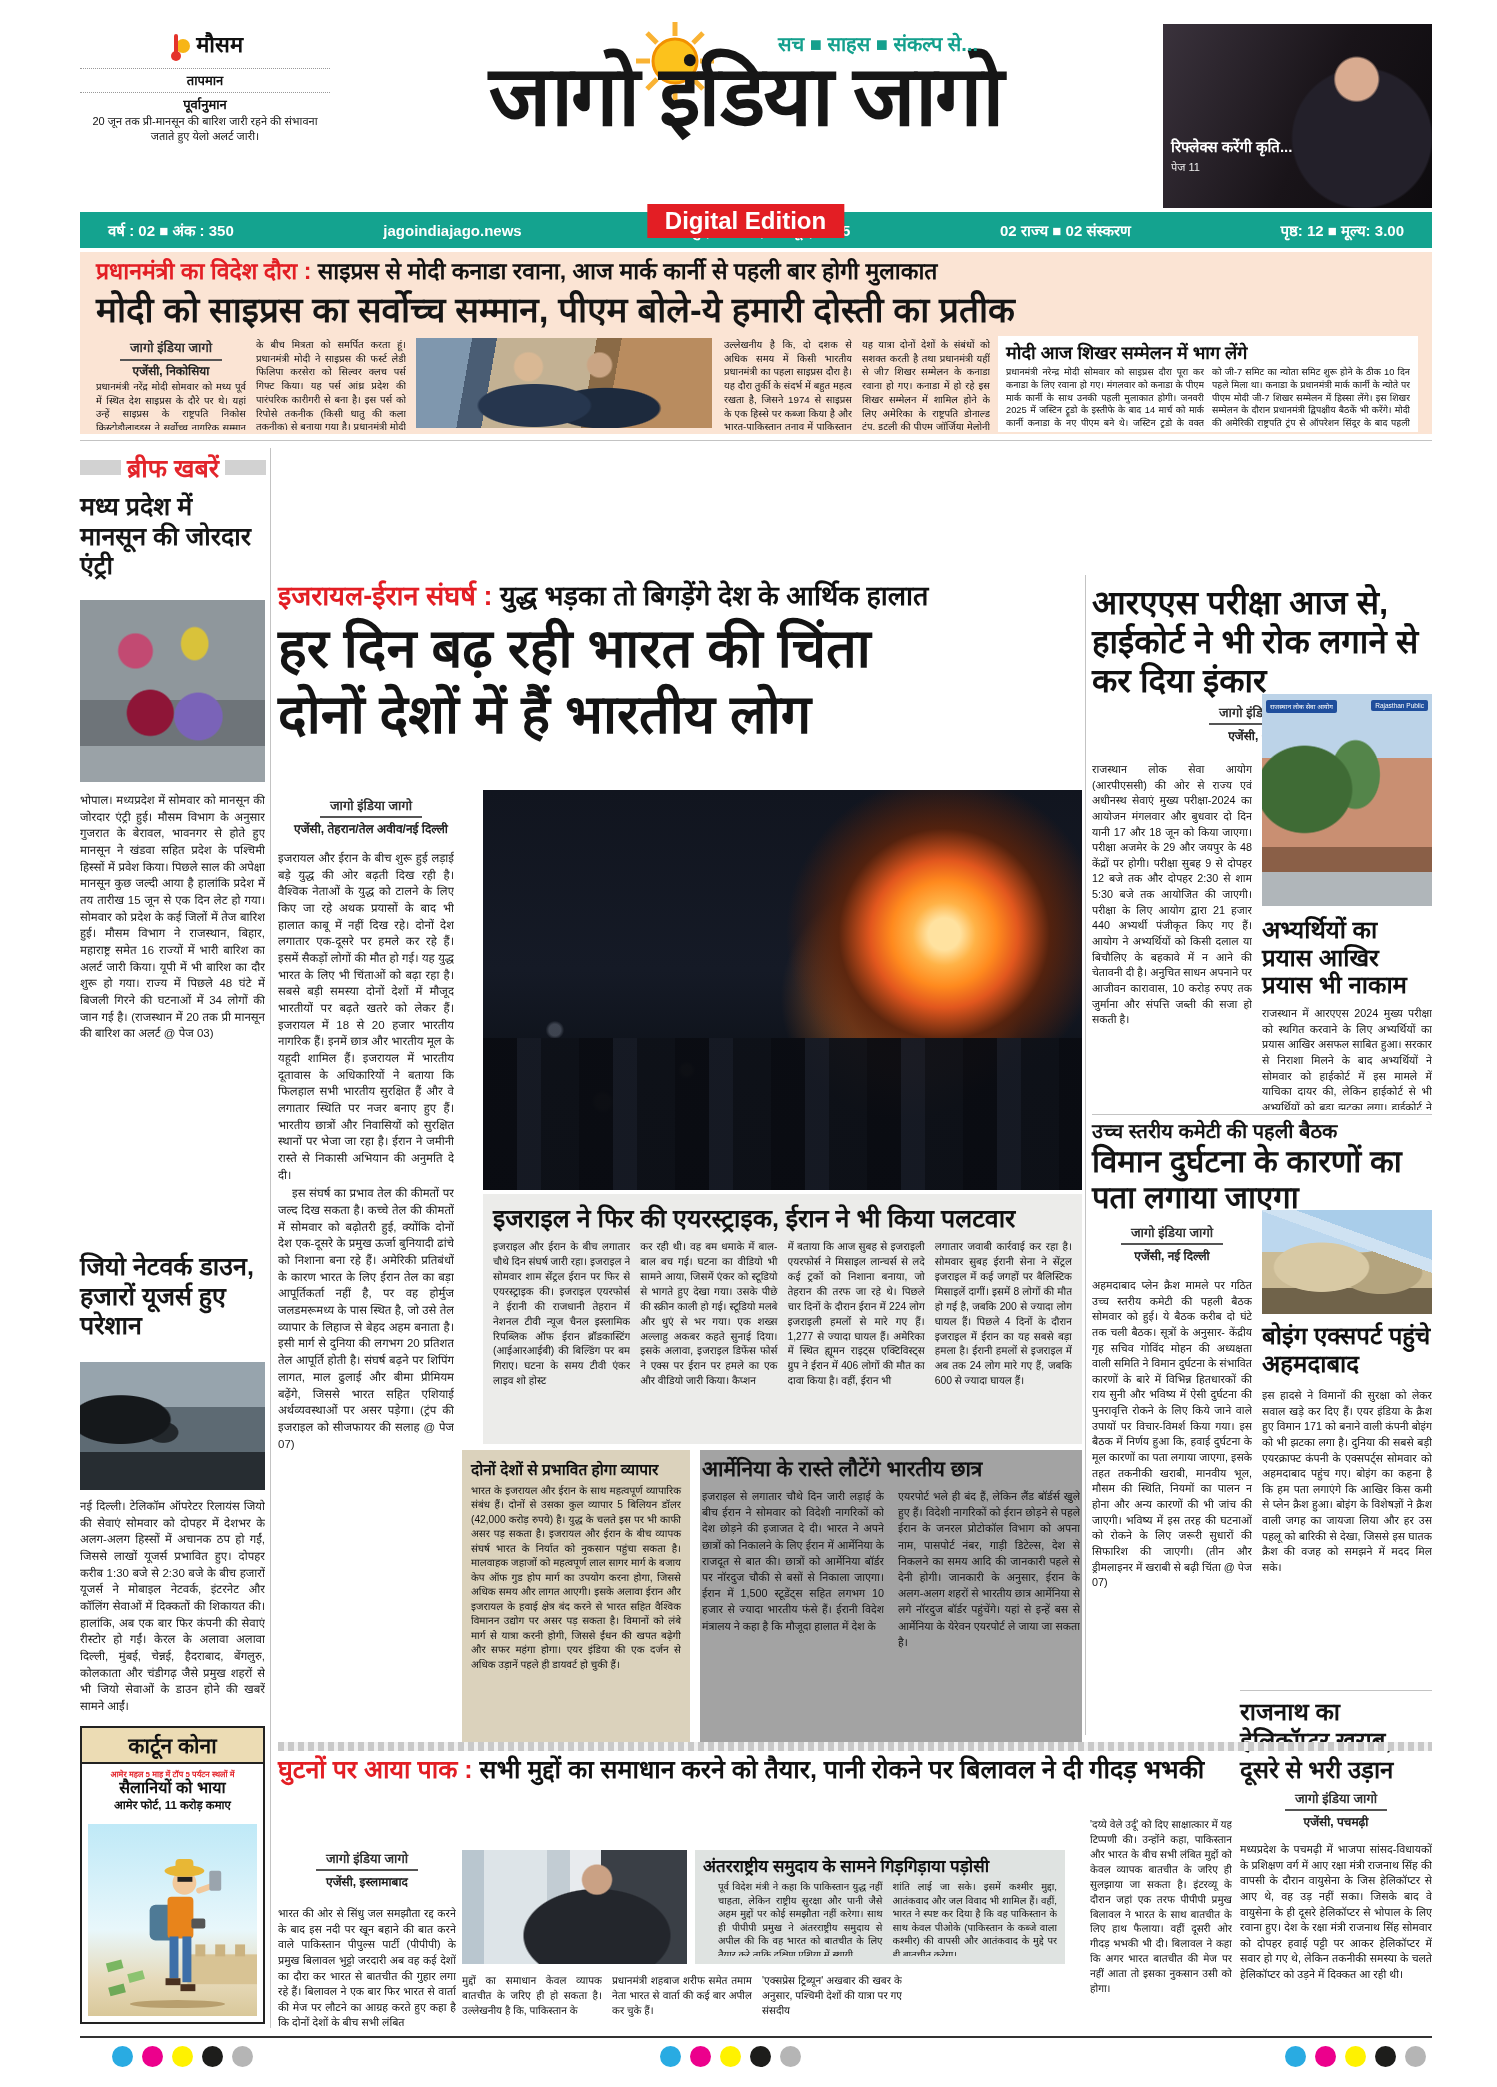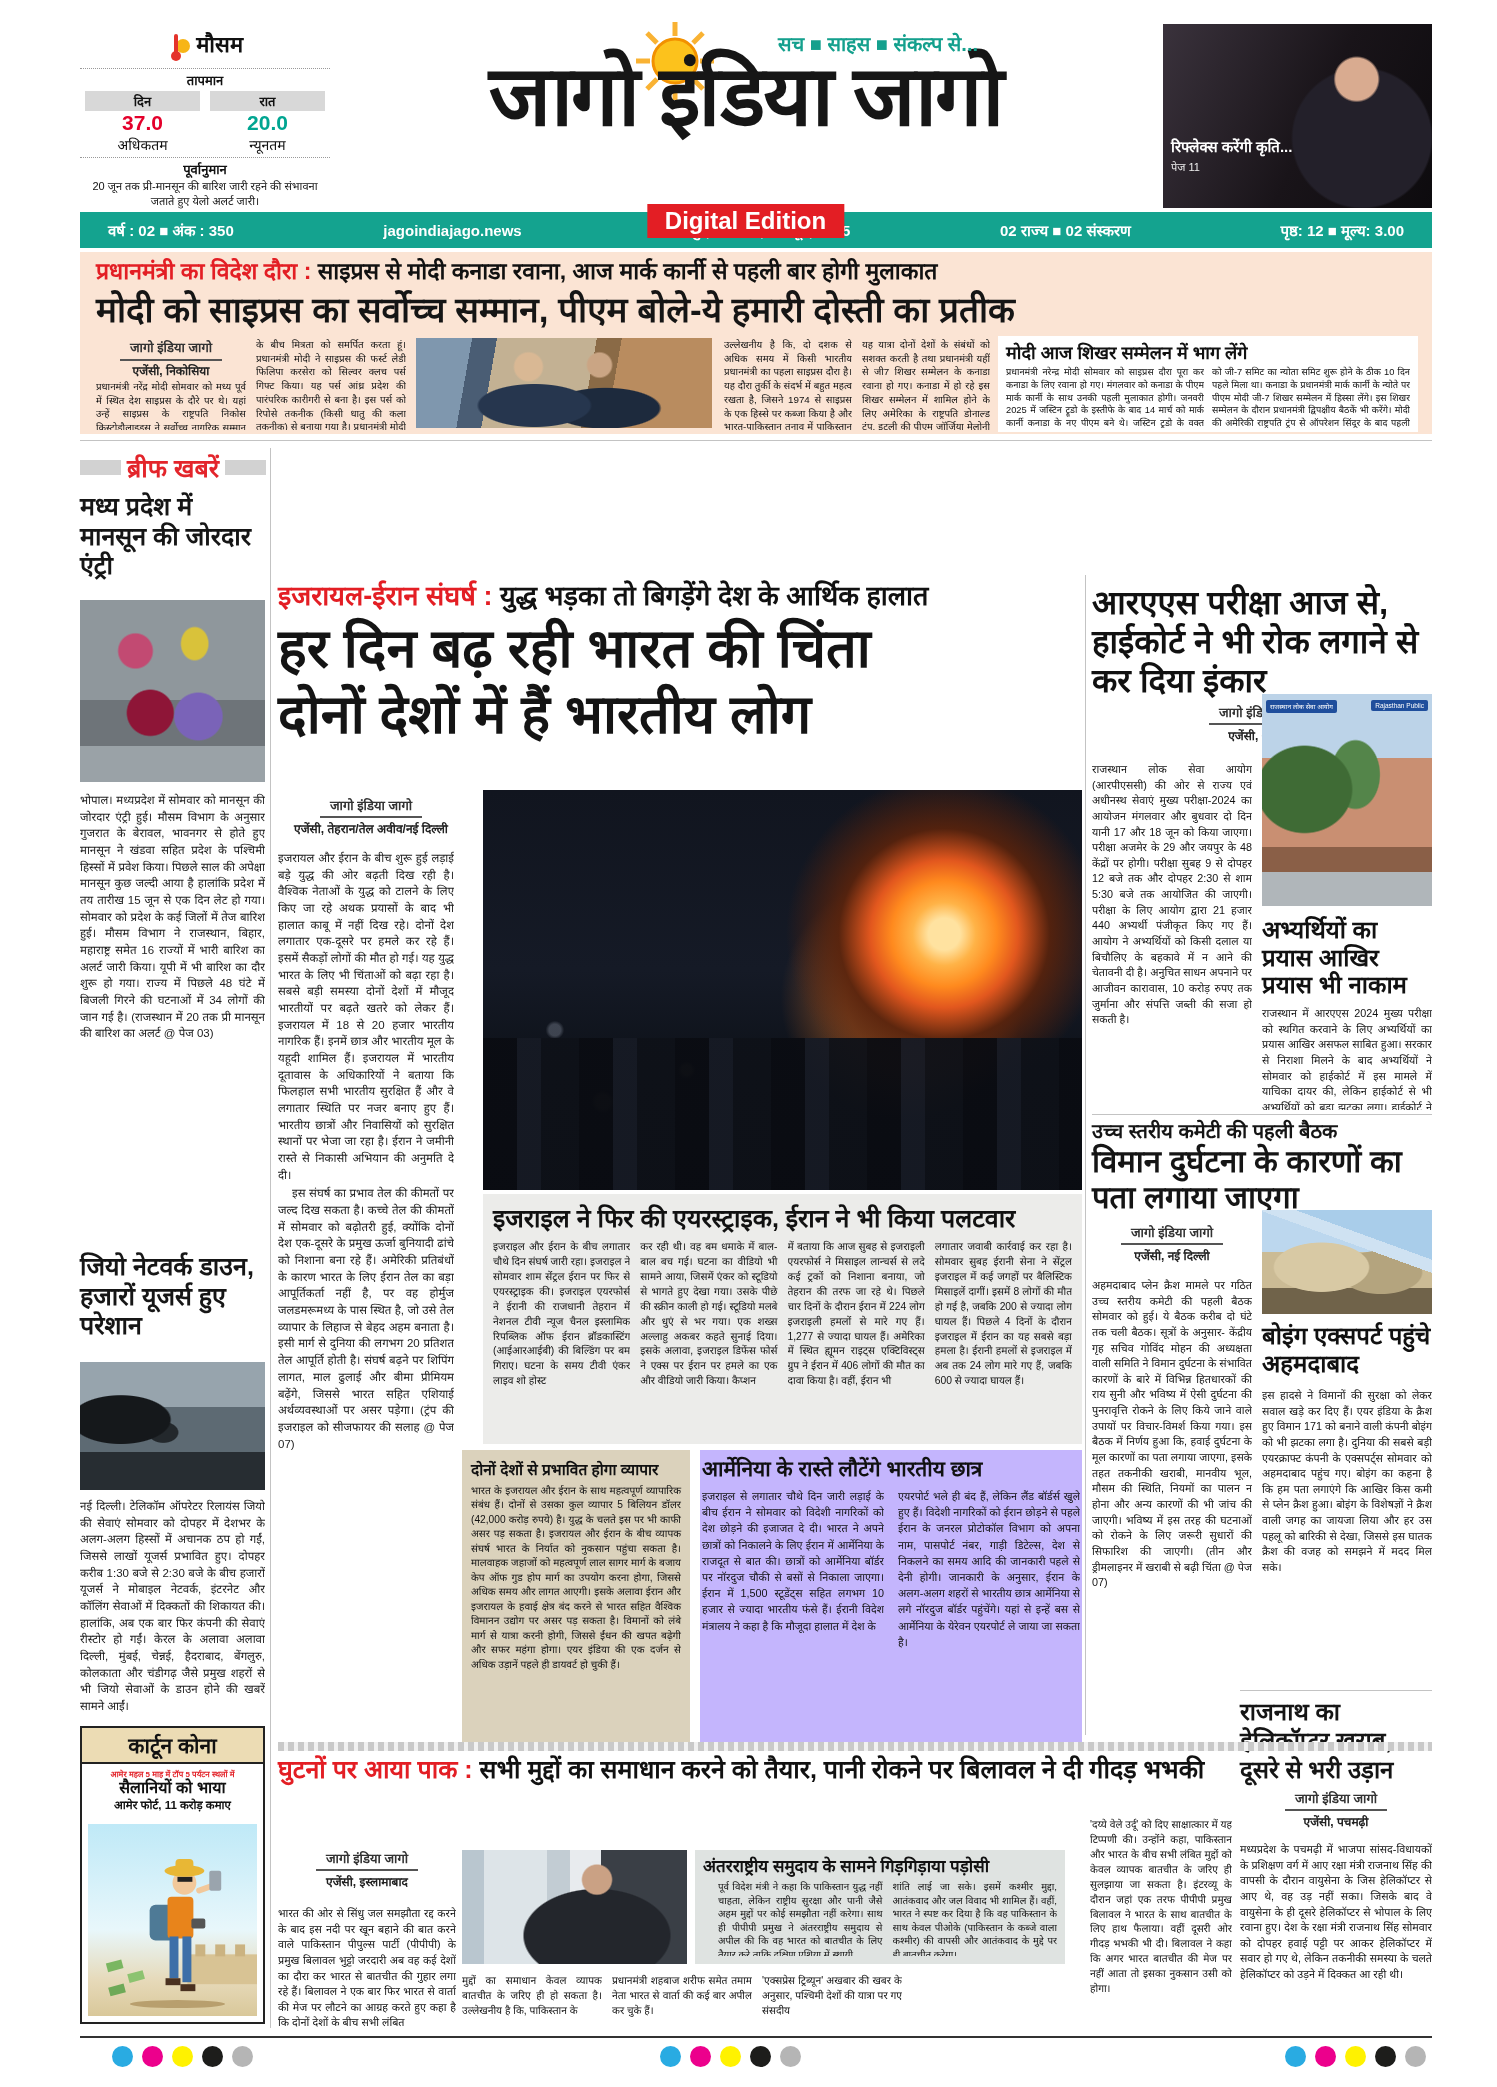--- a/index.html
+++ b/index.html
@@ -65,21 +65,21 @@
   
   .ms-kick{left:278px;top:582px;width:802px;font-size:27px;}
   .ms-hl{left:278px;top:616px;width:806px;font-size:54px;font-weight:800;line-height:1.22;color:#141414;}
   .substory{left:483px;top:1194px;width:599px;height:250px;background:#ececea;padding:6px 10px;box-sizing:border-box;}
   .substory .t{font-size:25px;font-weight:800;margin-bottom:6px;}
   .substory .cols{display:flex;gap:10px;}
   .substory .c{width:25%;font-size:10.3px;line-height:1.45;text-align:justify;height:182px;overflow:hidden;}
   .tradebox{left:462px;top:1450px;width:228px;height:292px;background:#dbd2bc;padding:8px 9px;box-sizing:border-box;overflow:hidden;}
   .tradebox .t{font-size:15.5px;font-weight:800;margin-bottom:4px;}
   .tradebox .b{font-size:10.2px;line-height:1.42;text-align:justify;}
-  .armbox{left:700px;top:1450px;width:382px;height:292px;background:#c4b5fd;padding:4px 2px;box-sizing:border-box;}
+  .armbox{left:700px;top:1450px;width:382px;height:292px;background:#a3a3a3;padding:4px 2px;box-sizing:border-box;}
   .armbox .t{font-size:21px;font-weight:800;margin-bottom:6px;}
   .armbox .cols{display:flex;gap:14px;}
   .armbox .c{width:50%;font-size:10.8px;line-height:1.5;text-align:justify;height:240px;overflow:hidden;}
 
   
   .rr-h1{left:1092px;top:584px;width:340px;font-size:33px;font-weight:800;line-height:1.18;}
   .rr-sub{font-size:24px;font-weight:800;line-height:1.15;}
   .sm-txt{font-size:10.8px;line-height:1.45;text-align:justify;overflow:hidden;}
   .signbar{position:absolute;left:4px;top:6px;background:#1f4e9c;color:#fff;font-size:6.5px;padding:2px 4px;border-radius:2px;white-space:nowrap;}
   .signbar2{position:absolute;right:4px;top:6px;background:#1f4e9c;color:#fff;font-size:6.5px;padding:2px 4px;border-radius:2px;}
@@ -103,32 +103,20 @@
       <span style="display:inline-block;vertical-align:middle;">
         <svg width="26" height="30" viewBox="0 0 26 30">
             <circle cx="16" cy="14" r="7" fill="#f7b516"></circle>
             <rect x="7" y="2" width="4" height="20" rx="2" fill="#e4332b"></rect>
             <circle cx="9" cy="24" r="5" fill="#e4332b"></circle>
           </svg>
       </span>
       <span class="wtitle">मौसम</span>
     </div>
     <div class="sect">तापमान</div>
-    <div class="cells">
-      <div class="cell">
-        <div class="lbl">दिन</div>
-        <div class="val vred">37.0</div>
-        <div style="font-size:14px;">अधिकतम</div>
-      </div>
-      <div class="cell">
-        <div class="lbl">रात</div>
-        <div class="val vteal">20.0</div>
-        <div style="font-size:14px;">न्यूनतम</div>
-      </div>
-    </div>
     <div class="sect">पूर्वानुमान</div>
     <div class="fc">20 जून तक प्री-मानसून की बारिश जारी रहने की संभावना जताते हुए येलो अलर्ट जारी।</div>
   </div>
 
   <div class="abs mast">
     <div class="tagline">सच ■ साहस ■ संकल्प से...</div>
     <span class="sun">
       <svg width="82" height="82" viewBox="0 0 82 82">
         <g stroke="#f9b233" stroke-width="5">
           <line x1="41" y1="2" x2="41" y2="16"></line>

